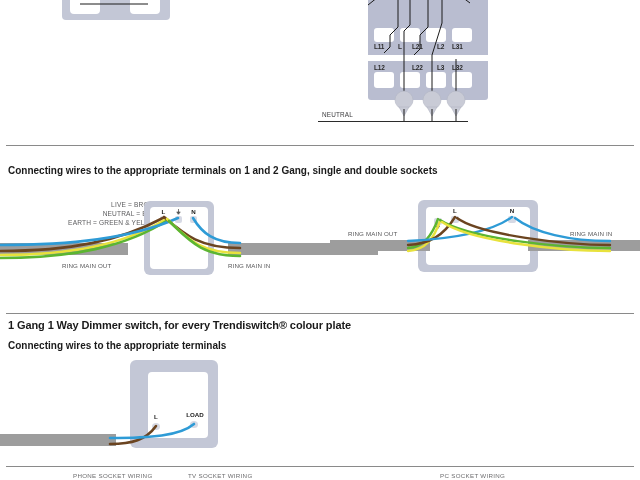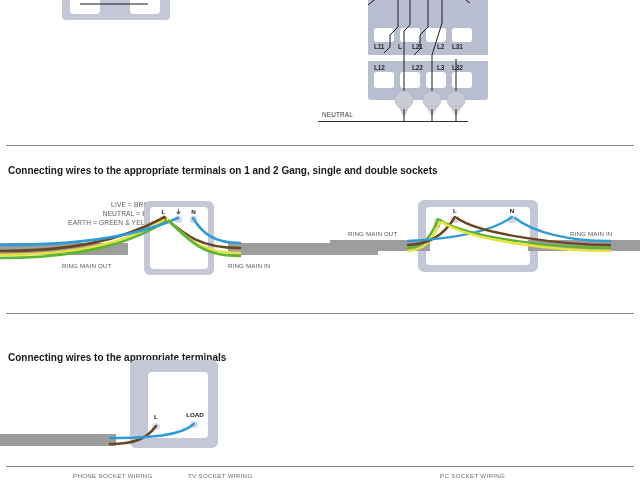--- a/index.html
+++ b/index.html
@@ -49,21 +49,21 @@
     position: absolute;
     left: 8px;
     font-size: 10px;
     font-weight: bold;
     color: #1a1a1a;
     white-space: nowrap;
   }
   .s1-title { top: 150px; }
   .s1-sub   { top: 165px; }
   .s2-title { top: 319px; }
-  .s2-sub   { top: 340px; margin-top: 12px; }
+  .s2-sub   { top: 340px; }
 
   
   .plate {
     position: absolute;
     background: #c3c7d6;
     border-radius: 6px;
   }
   .plate-inner {
     position: absolute;
     background: #ffffff;
@@ -298,20 +298,21 @@
         <path d="M610 46 C570 46, 534 38, 515 23" stroke="#2e9bd6"></path>
       </g>
     </svg>
 
     <div class="cap" style="left:348px; top:230px;">RING MAIN OUT</div>
     <div class="cap" style="left:570px; top:230px;">RING MAIN IN</div>
   </div>
 
   <div class="divider d2"></div>
 
+  <div class="sec-title s2-title">1 Gang 1 Way Dimmer switch, for every Trendiswitch® colour plate</div>
   <div class="sec-sub s2-sub">Connecting wires to the appropriate terminals</div>
 
   <div>
     <div class="plate" style="left:130px; top:360px; width:88px; height:88px;"></div>
     <div class="plate-inner" style="left:148px; top:372px; width:60px; height:66px;"></div>
 
     <div class="term" style="left:152px; top:423px; width:8px; height:7px; border-radius:50%;"></div>
     <div class="term" style="left:190px; top:421px; width:8px; height:7px; border-radius:50%;"></div>
 
     <div class="tlabel" style="left:149px; top:413px; width:14px;">L</div>

